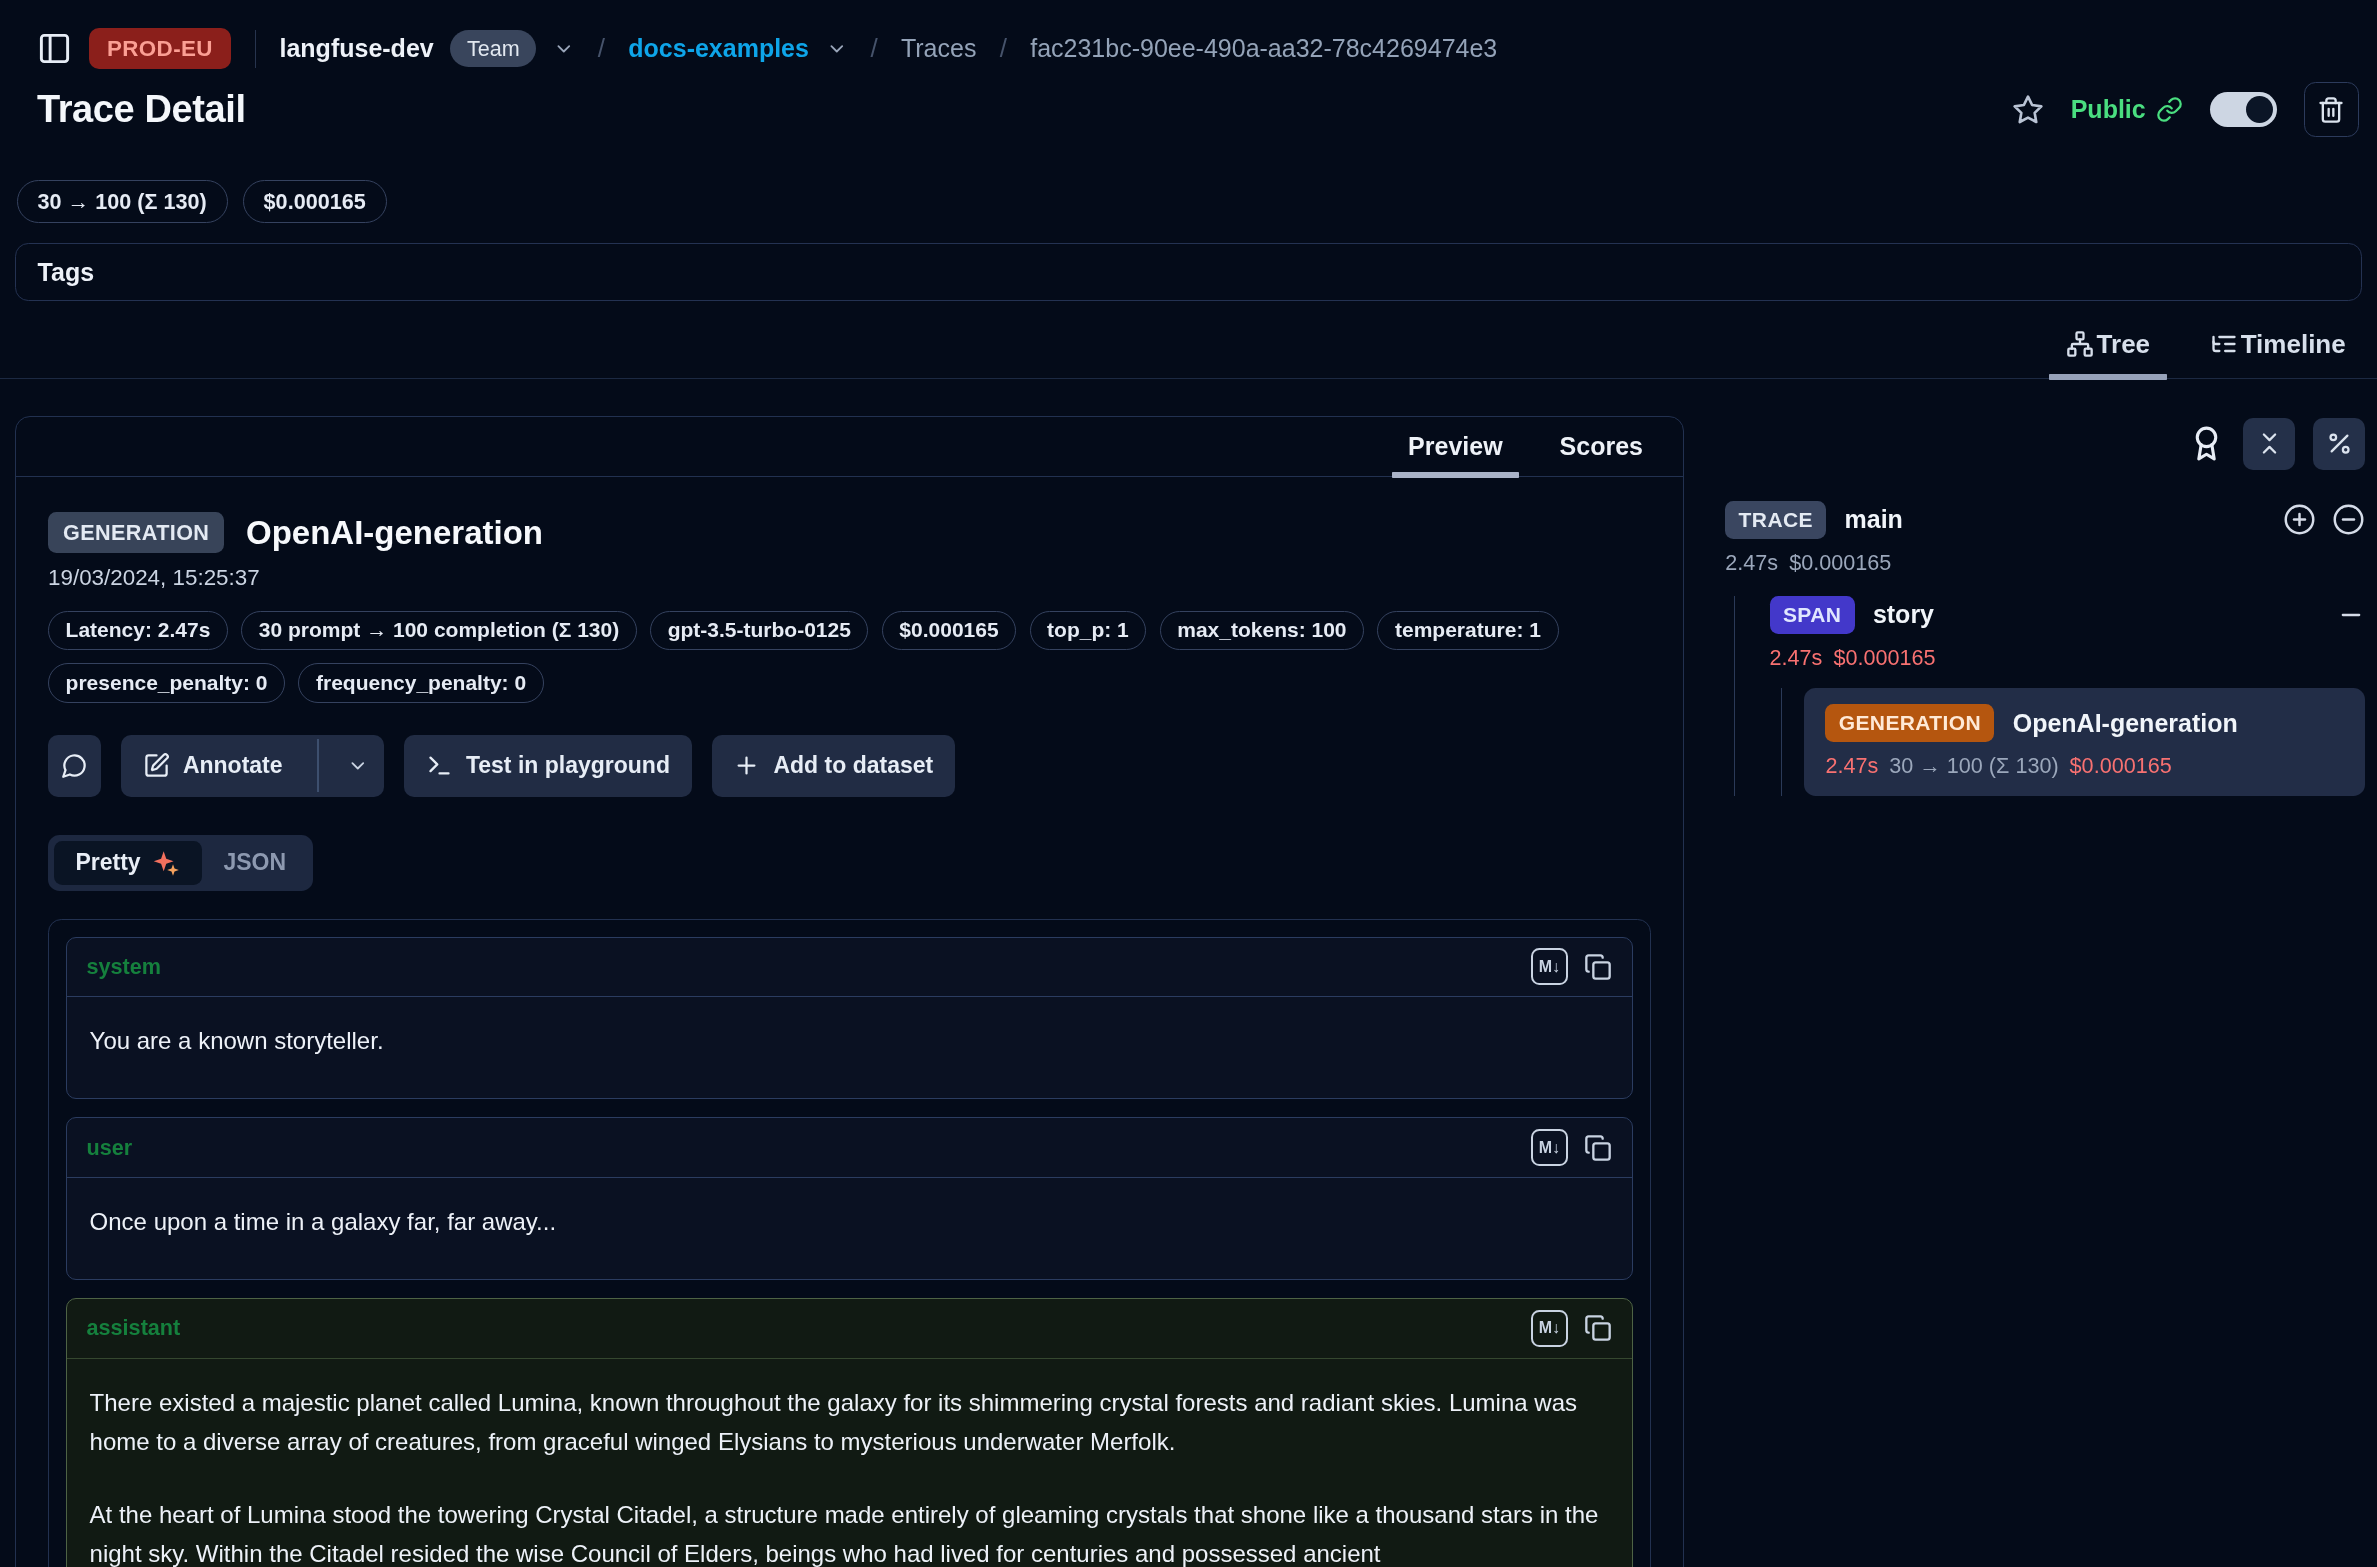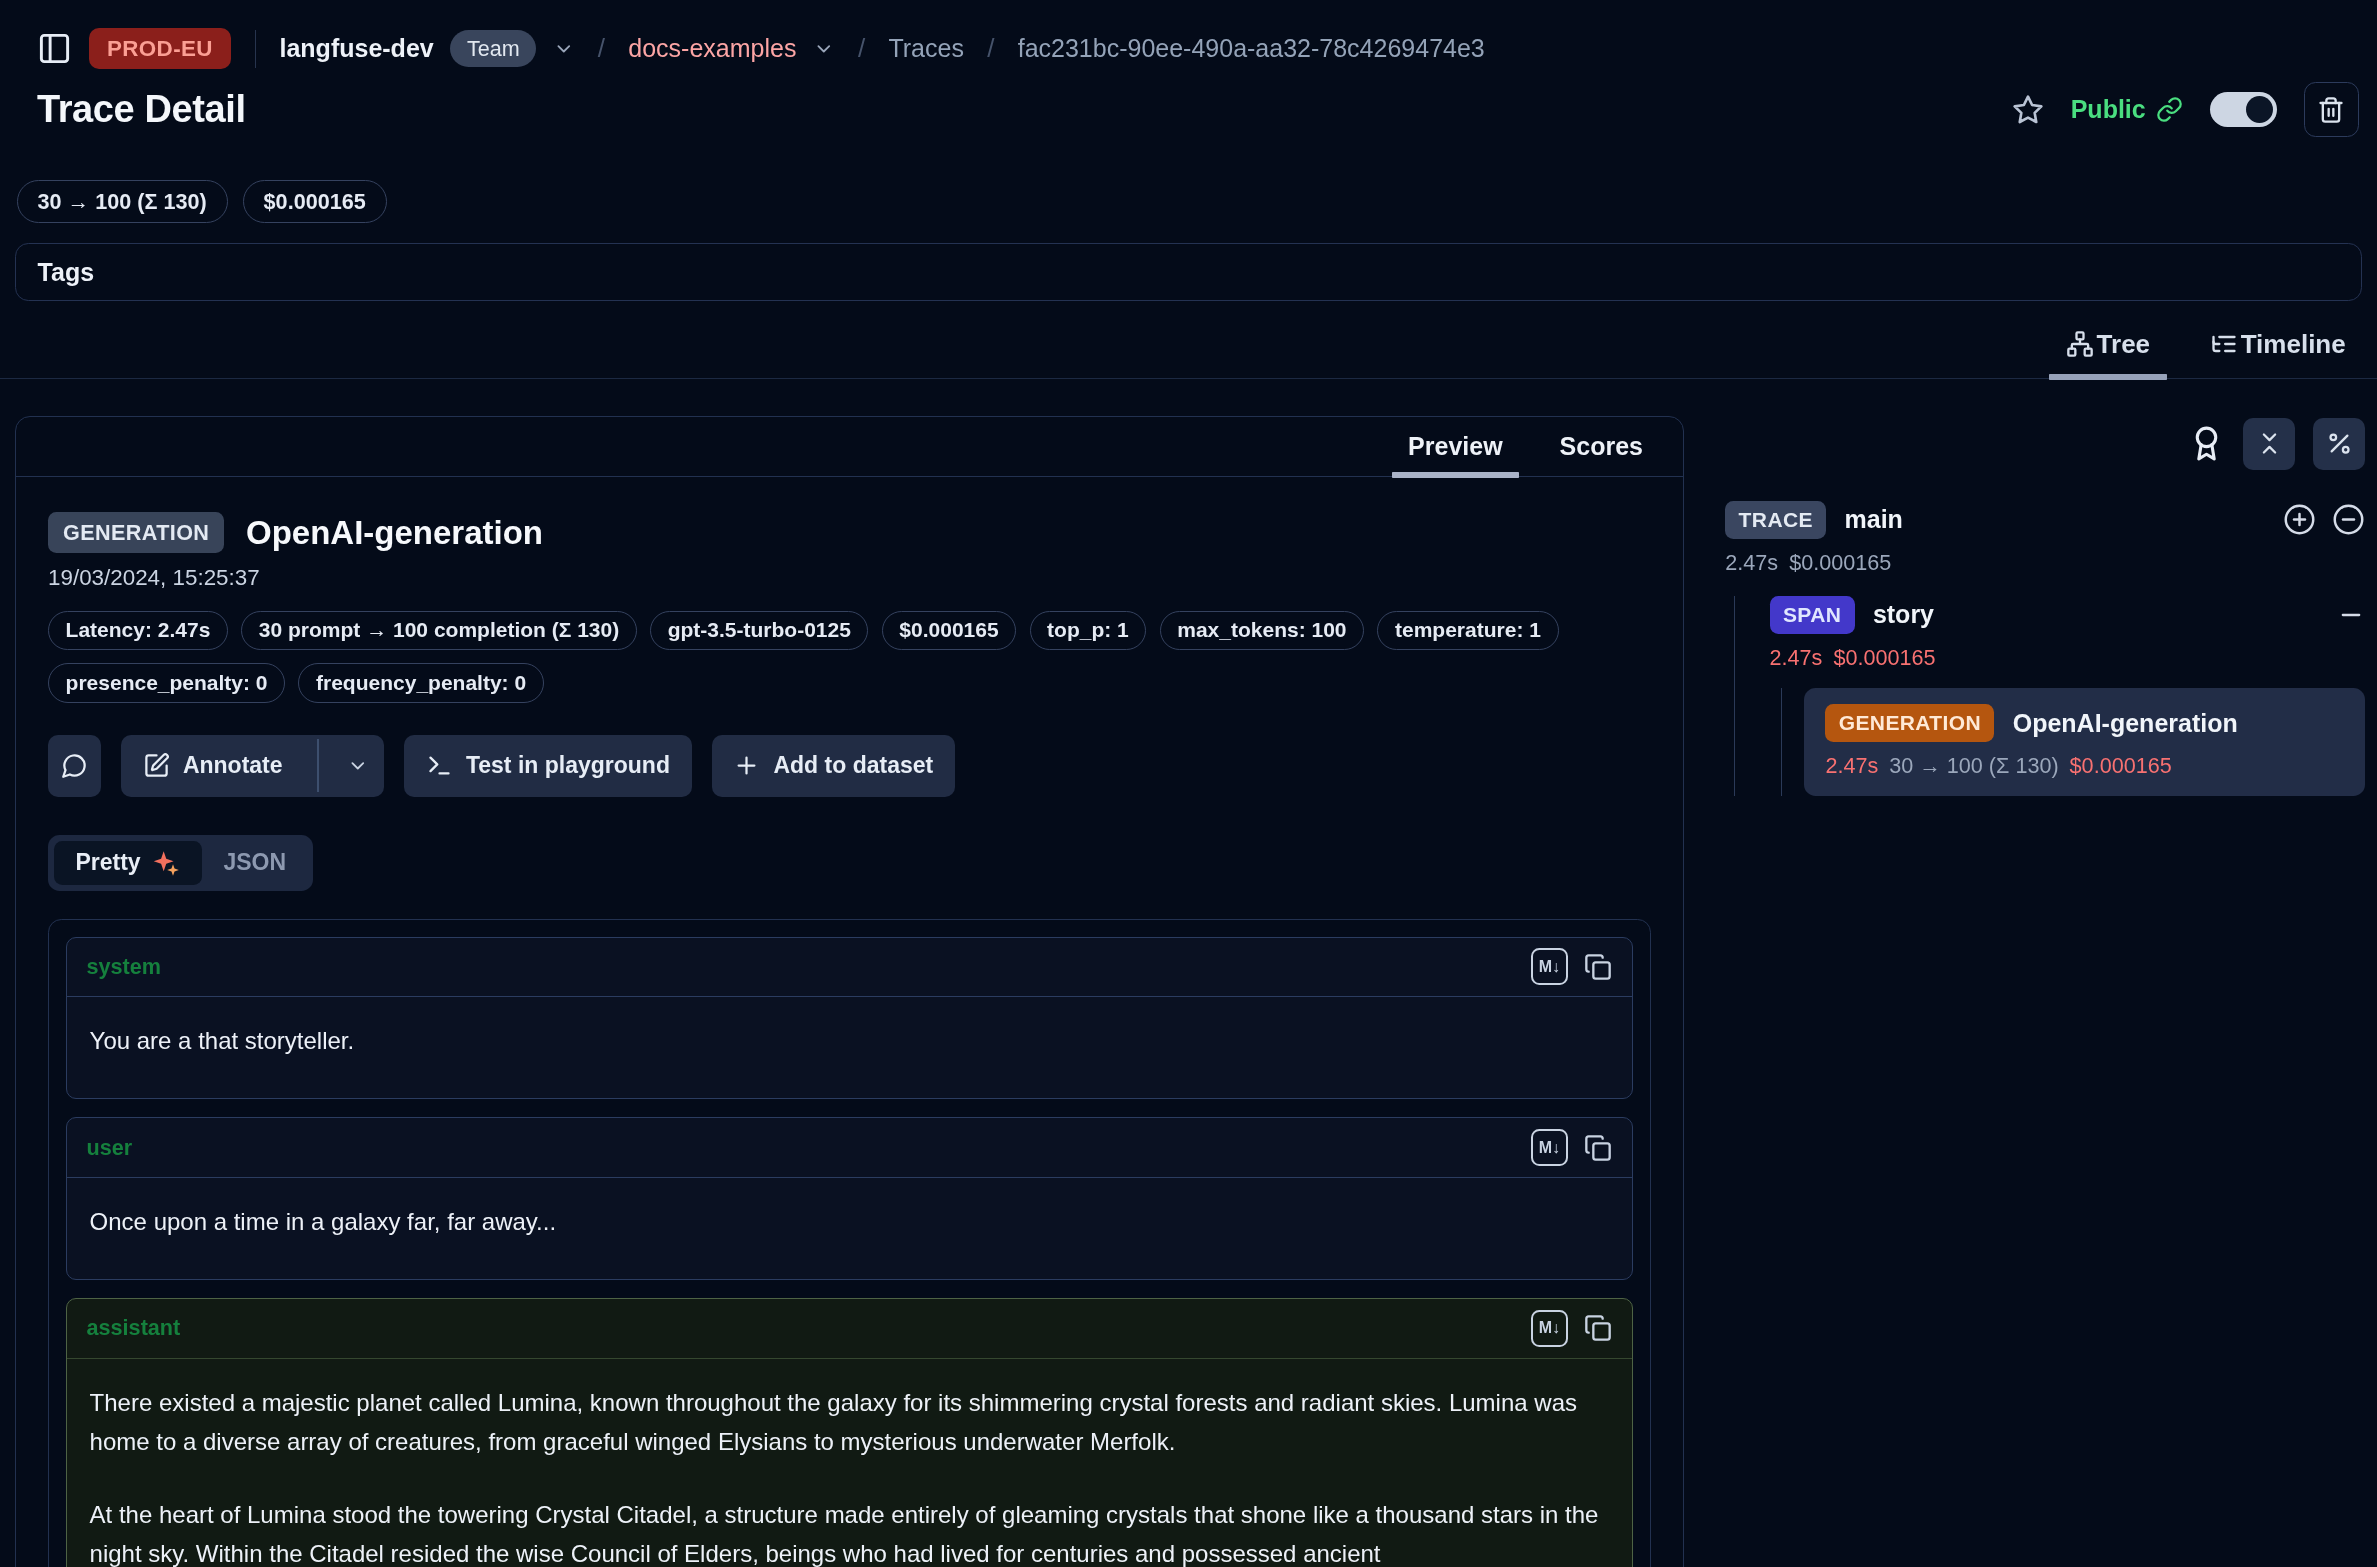--- a/index.html
+++ b/index.html
@@ -10,21 +10,21 @@
 
   
   .topbar { display:flex; align-items:center; gap:16.6px; padding:28px 37px 0 37px; font-size:24px; }
   .panel-toggle { color:#e7edf6; cursor:pointer; }
   .env-badge { background:#8b1f1b; color:#fb9f94; font-weight:700; font-size:22.4px; padding:7.5px 18.3px; border-radius:10px; letter-spacing:0.4px; }
   .topbar-divider { width:1.7px; height:38px; background:#27344e; margin:0 6.7px; }
   .crumb-org { font-weight:600; color:#eef2f8; font-size:25px; }
   .team-pill { background:#39455c; border-radius:830px; padding:5.8px 16.6px; font-size:21.6px; color:#e2e8f0; }
   .chev { color:#9aa6ba; }
   .slash { color:#46536b; font-size:26px; margin:0 6.7px; }
-  .crumb-strong { color:#fca5a5; font-weight:400; font-size:25px; }
+  .crumb-strong { color:#0ea5e9; font-weight:700; font-size:25px; }
   .crumb-muted { color:#94a3b8; font-size:25px; }
 
   
   .title-row { display:flex; align-items:center; margin-top:13.3px; padding:0 18.3px 0 37px; }
   .page-title { font-size:38px; font-weight:700; color:#f4f7fb; letter-spacing:-0.4px; }
   .title-actions { margin-left:auto; display:flex; align-items:center; gap:27px; }
   .star { color:#b9c3d4; cursor:pointer; }
   .public { display:flex; align-items:center; gap:10px; color:#4ade80; font-weight:700; font-size:25px; cursor:pointer; }
   .switch { width:67px; height:35px; background:#cdd6e3; border-radius:830px; position:relative; cursor:pointer; }
   .switch-knob { position:absolute; right:4.2px; top:4.2px; width:27px; height:27px; border-radius:50%; background:#0b1526; }
@@ -282,21 +282,21 @@
               <span class="msg-tools">
                 <span class="md-chip">M↓</span>
                 <button class="copy-btn">
                   <svg width="28" height="28" viewBox="0 0 24 24" fill="none" stroke="currentColor" stroke-width="2" stroke-linecap="round" stroke-linejoin="round">
                       <rect x="8" y="8" width="14" height="14" rx="2"></rect>
                       <path d="M4 16c-1.1 0-2-.9-2-2V4c0-1.1.9-2 2-2h10c1.1 0 2 .9 2 2"></path>
                     </svg>
                 </button>
               </span>
             </div>
-            <div class="msg-content">You are a that storyteller.</div>
+            <div class="msg-content">You are a known storyteller.</div>
           </div>
 
           <div class="msg">
             <div class="msg-header">
               <span class="msg-role">user</span>
               <span class="msg-tools">
                 <span class="md-chip">M↓</span>
                 <button class="copy-btn">
                   <svg width="28" height="28" viewBox="0 0 24 24" fill="none" stroke="currentColor" stroke-width="2" stroke-linecap="round" stroke-linejoin="round">
                       <rect x="8" y="8" width="14" height="14" rx="2"></rect>

